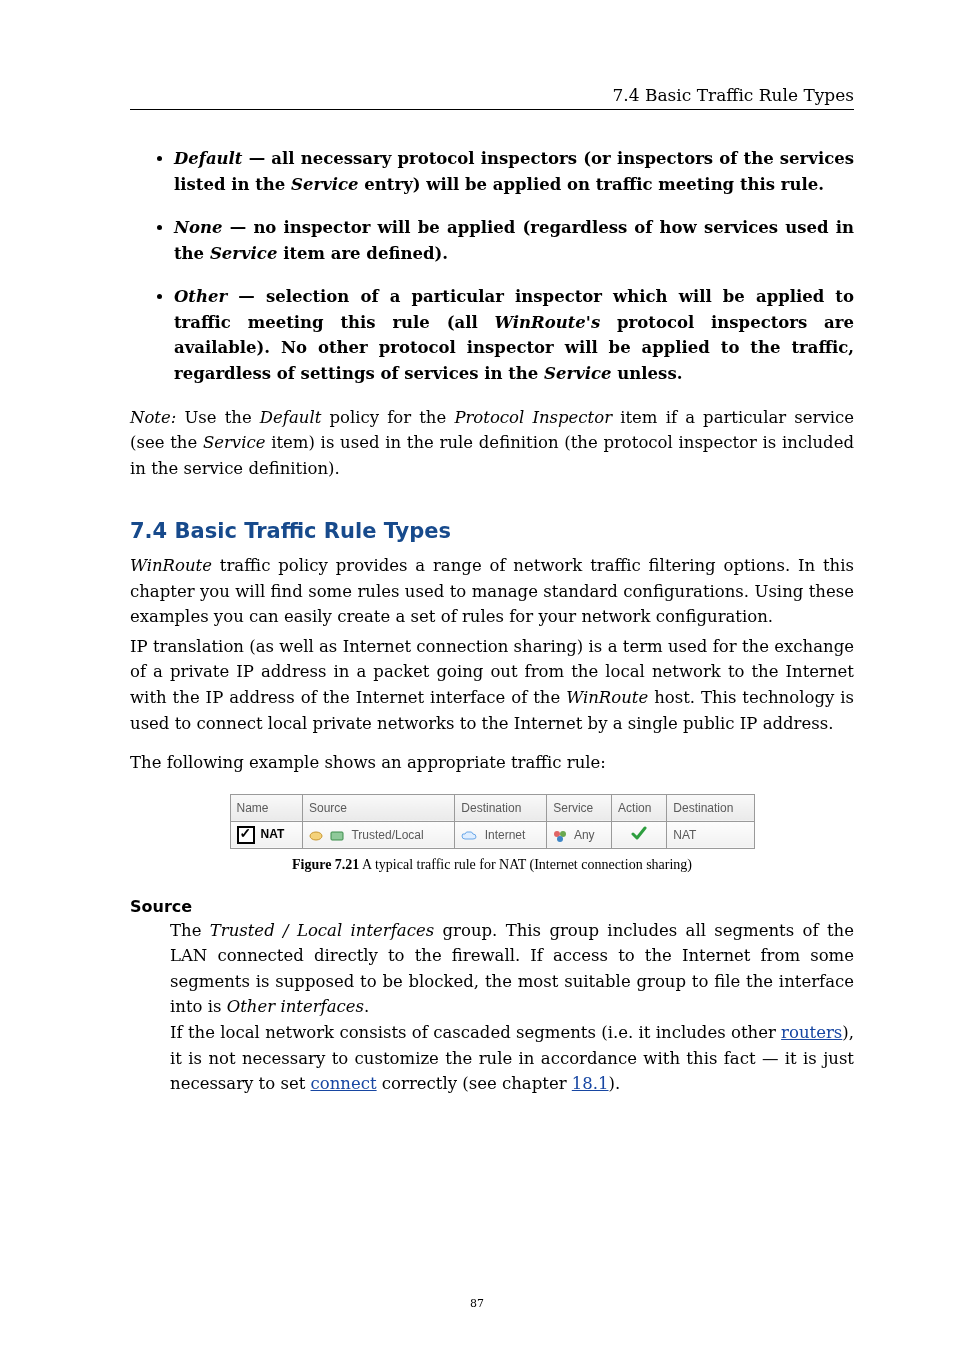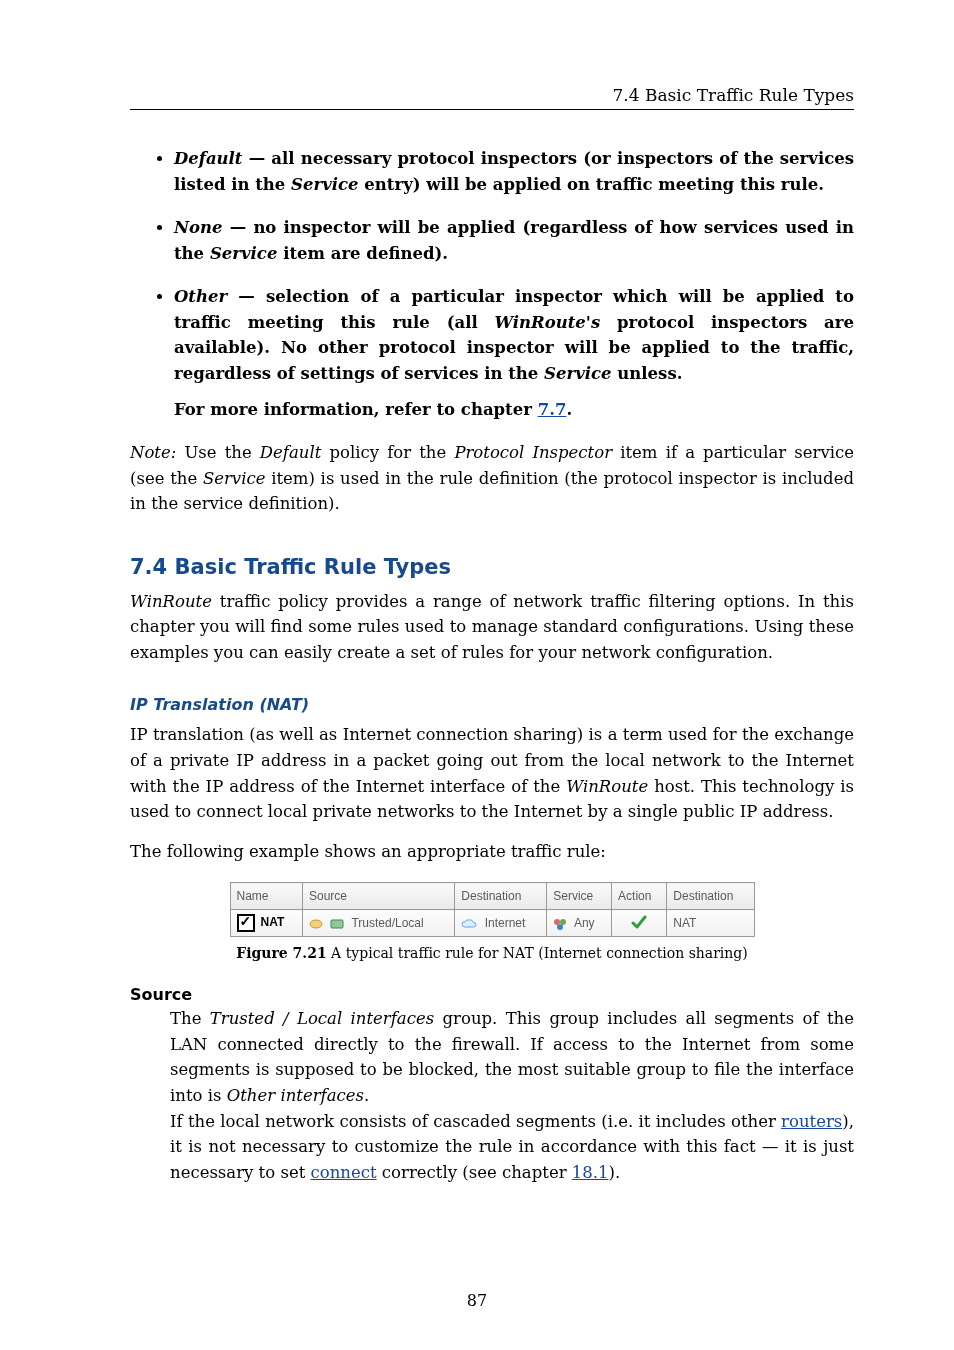--- a/index.html
+++ b/index.html
@@ -117,27 +117,28 @@
     position: absolute;
     left: 1px; top: -3px;
     font-size: 14px;
     color: #000;
     font-weight: bold;
   }
   .fig-caption {
     text-align: center;
     font-size: 14px;
     margin-top: 8px;
+    font-family: Liberation Serif, serif;
   }
   .page-num {
     position: absolute;
     bottom: 40px;
     left: 0; right: 0;
     text-align: center;
-    font-size: 16px;
+    font-size: 11px;
   }
 </style>
 </head>
 <body>
 
 <div class="page">
 
   <div class="running-head">7.4 Basic Traffic Rule Types</div>
   <hr class="header-rule">
 
@@ -146,38 +147,34 @@
     <li>
       <span class="ital">Default</span><span> — all necessary protocol inspectors (or inspectors of the services listed in the </span><span class="ital">Service</span><span> entry) will be applied on traffic meeting this rule.</span>
     </li>
 
     <li>
       <span class="ital">None</span><span> — no inspector will be applied (regardless of how services used in the </span><span class="ital">Service</span><span> item are defined).</span>
     </li>
 
     <li>
       <span class="ital">Other</span><span> — selection of a particular inspector which will be applied to traffic meeting this rule (all </span><span class="ital">WinRoute's</span><span> protocol inspectors are available). No other protocol inspector will be applied to the traffic, regardless of settings of services in the </span><span class="ital">Service</span><span> unless.</span>
-      <div class="li-sub">
-        <span>For more information, refer to chapter </span><a href="#" class="link">7.7</a><span>.</span>
-      </div>
     </li>
 
   </ul>
 
   <p class="body-p">
     <span class="ital">Note:</span><span> Use the </span><span class="ital">Default</span><span> policy for the </span><span class="ital">Protocol Inspector</span><span> item if a particular service (see the </span><span class="ital">Service</span><span> item) is used in the rule definition (the protocol inspector is included in the service definition).</span>
   </p>
 
   <h2 class="sec-h">7.4 Basic Traffic Rule Types</h2>
 
   <p class="body-p" style="margin-top:6px">
     <span class="ital">WinRoute</span><span> traffic policy provides a range of network traffic filtering options. In this chapter you will find some rules used to manage standard configurations. Using these examples you can easily create a set of rules for your network configuration.</span>
   </p>
 
-  <h3 class="sub-h">IP Translation (NAT)</h3>
 
   <p class="body-p" style="margin-top:4px">
     <span>IP translation (as well as Internet connection sharing) is a term used for the exchange of a private IP address in a packet going out from the local network to the Internet with the IP address of the Internet interface of the </span><span class="ital">WinRoute</span><span> host. This technology is used to connect local private networks to the Internet by a single public IP address.</span>
   </p>
 
   <p class="body-p">The following example shows an appropriate traffic rule:</p>
 
   <div class="fig-wrap">
     <table class="rule-table">
       <tbody>

